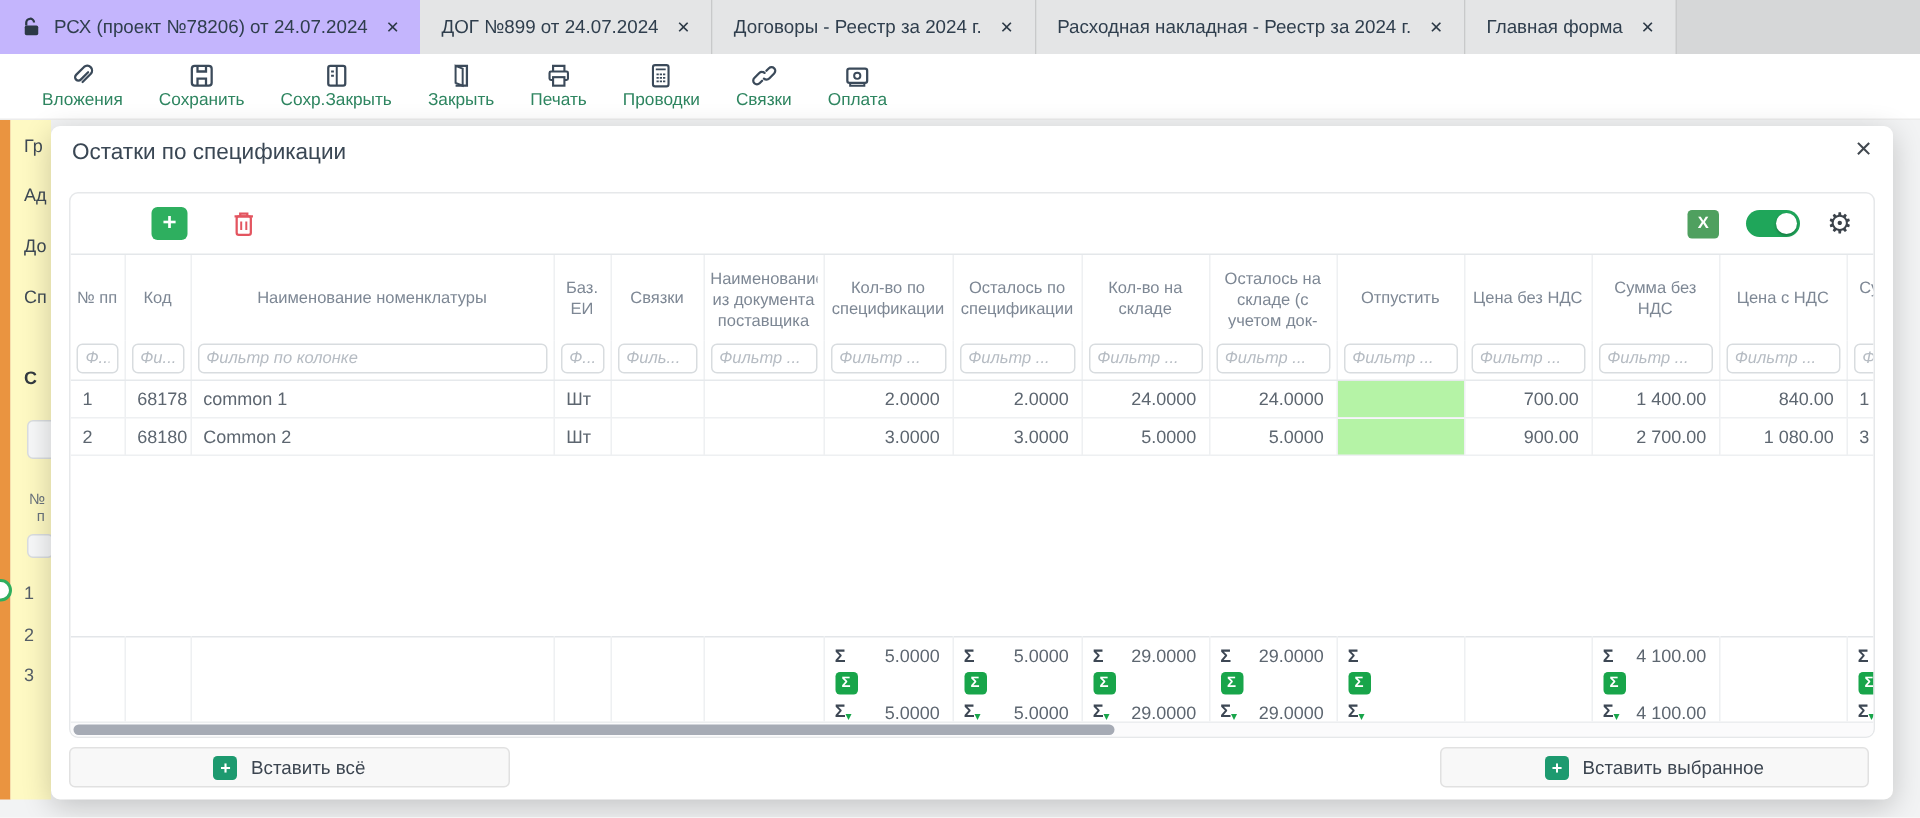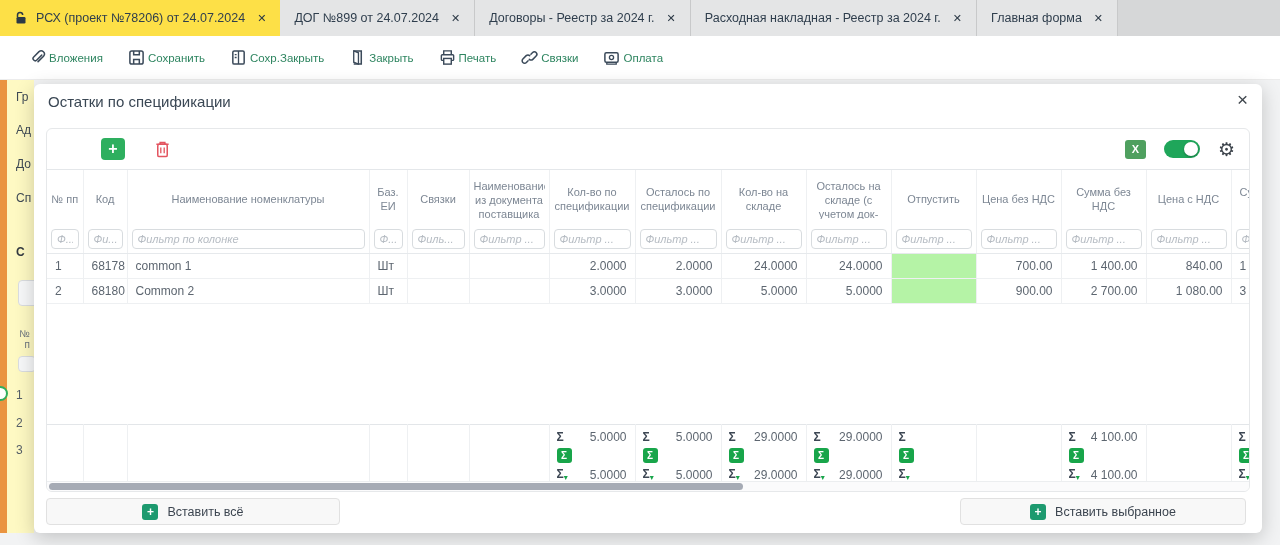--- a/index.html
+++ b/index.html
@@ -3,27 +3,27 @@
 <meta charset="utf-8">
 <style>
   * { margin:0; padding:0; box-sizing:border-box; }
   html,body { width:1280px; height:545px; }
   body { font-family:"Liberation Sans","DejaVu Sans",sans-serif; background:#f2f3f4; }
   .screen { position:relative; width:1280px; height:545px; overflow:hidden; background:#f2f3f4; }
 
   
   .tabbar { position:absolute; top:0; left:0; width:1280px; height:36px; background:#d6d7d8; display:flex; align-items:stretch; z-index:3; }
   .tab { display:flex; align-items:center; gap:8px; padding:0 14px; background:#e4e5e6; border-right:1px solid #c8c9ca; font-size:12.5px; color:#2f3e4d; white-space:nowrap; cursor:default; }
-  .tab.active { background:#fde047; border-right:none; }
+  .tab.active { background:#c4b5fd; border-right:none; }
   .tab .close { font-size:11px; font-weight:bold; color:#2c3946; margin-left:4px; }
   .lock-svg { width:14px; height:14px; }
 
   
   .toolbar { position:absolute; top:36px; left:0; width:1280px; height:44px; background:#ffffff; border-bottom:1px solid #ececec; display:flex; align-items:center; padding-left:16px; z-index:2; }
-  .tbtn { display:flex; flex-direction:row; align-items:center; justify-content:flex-end; gap:2px; padding:0 12px; height:44px; }
+  .tbtn { display:flex; flex-direction:column; align-items:center; justify-content:center; gap:2px; padding:0 12px; height:44px; }
   .tbtn svg { width:19px; height:17px; }
   .tbtn .tlabel { font-size:11.5px; color:#2e8560; line-height:12px; white-space:nowrap; }
   .toolbar-overflow { position:absolute; top:40px; left:1250px; width:60px; text-align:left; }
   .toolbar-overflow .circ { width:17px; height:17px; border:2px solid #3b4a5a; border-radius:50%; margin-left:12px; }
   .toolbar-overflow .tlabel { font-size:11.5px; color:#2e8560; }
 
   
   .bg-form { position:absolute; top:80px; left:0; width:1280px; height:453px; z-index:1; }
   .orange-bar { position:absolute; left:0; top:-44px; width:7px; height:497px; background:#ea9440; }
   .bg-left { position:absolute; left:7px; top:0; width:27px; height:453px; background:#fef9c3; overflow:hidden;text-align:right; }
@@ -136,20 +136,27 @@
         </svg>
       <span class="tlabel">Закрыть</span>
     </div>
     <div class="tbtn">
       <svg viewBox="0 0 20 18">
           <path d="M6 6V2h8v4" fill="none" stroke="#3b4a5a" stroke-width="1.5"></path>
           <rect x="3.5" y="6" width="13" height="6" rx="1" fill="none" stroke="#3b4a5a" stroke-width="1.5"></rect>
           <rect x="6" y="10" width="8" height="6" fill="#fff" stroke="#3b4a5a" stroke-width="1.5"></rect>
         </svg>
       <span class="tlabel">Печать</span>
+    </div>
+    <div class="tbtn">
+      <svg viewBox="0 0 20 18">
+          <rect x="4.5" y="1.5" width="11" height="15" rx="1.5" fill="none" stroke="#3b4a5a" stroke-width="1.5"></rect>
+          <path d="M6.5 4.5h7M7 8h1.6M9.3 8h1.6M11.6 8h1.6M7 10.5h1.6M9.3 10.5h1.6M11.6 10.5h1.6M7 13h1.6M9.3 13h1.6M11.6 13h1.6" stroke="#3b4a5a" stroke-width="1.3"></path>
+        </svg>
+      <span class="tlabel">Проводки</span>
     </div>
     <div class="tbtn">
       <svg viewBox="0 0 20 18">
           <path d="M8.5 12.5l-1.8 1.8a2.6 2.6 0 0 1-3.7-3.7L6.5 7a2.6 2.6 0 0 1 3.7 0" fill="none" stroke="#3b4a5a" stroke-width="1.6" stroke-linecap="round"></path>
           <path d="M11.5 5.5l1.8-1.8a2.6 2.6 0 0 1 3.7 3.7L13.5 11a2.6 2.6 0 0 1-3.7 0" fill="none" stroke="#3b4a5a" stroke-width="1.6" stroke-linecap="round"></path>
         </svg>
       <span class="tlabel">Связки</span>
     </div>
     <div class="tbtn">
       <svg viewBox="0 0 20 18">

